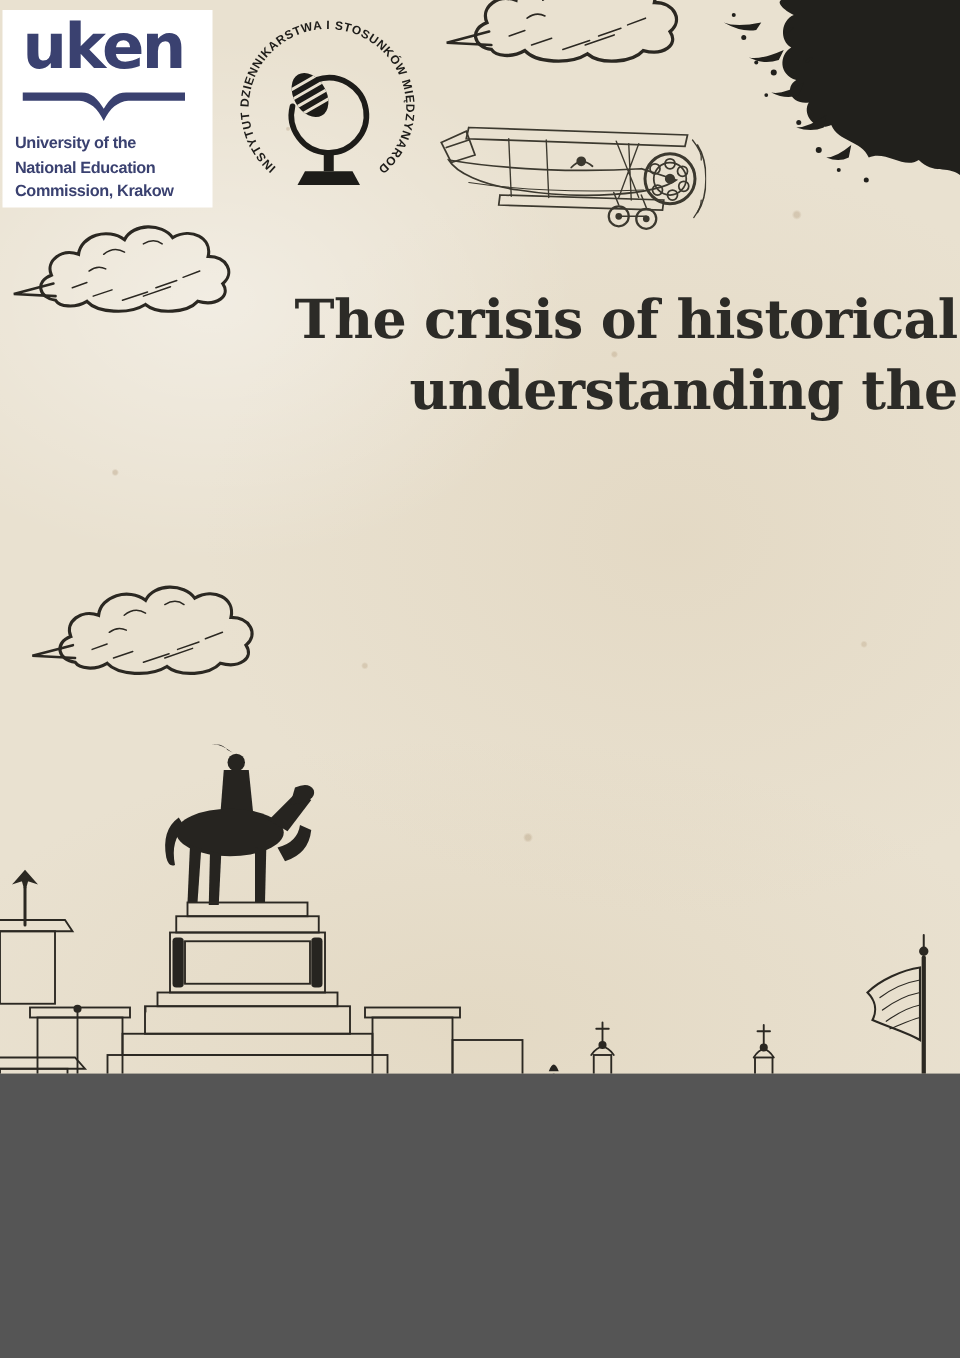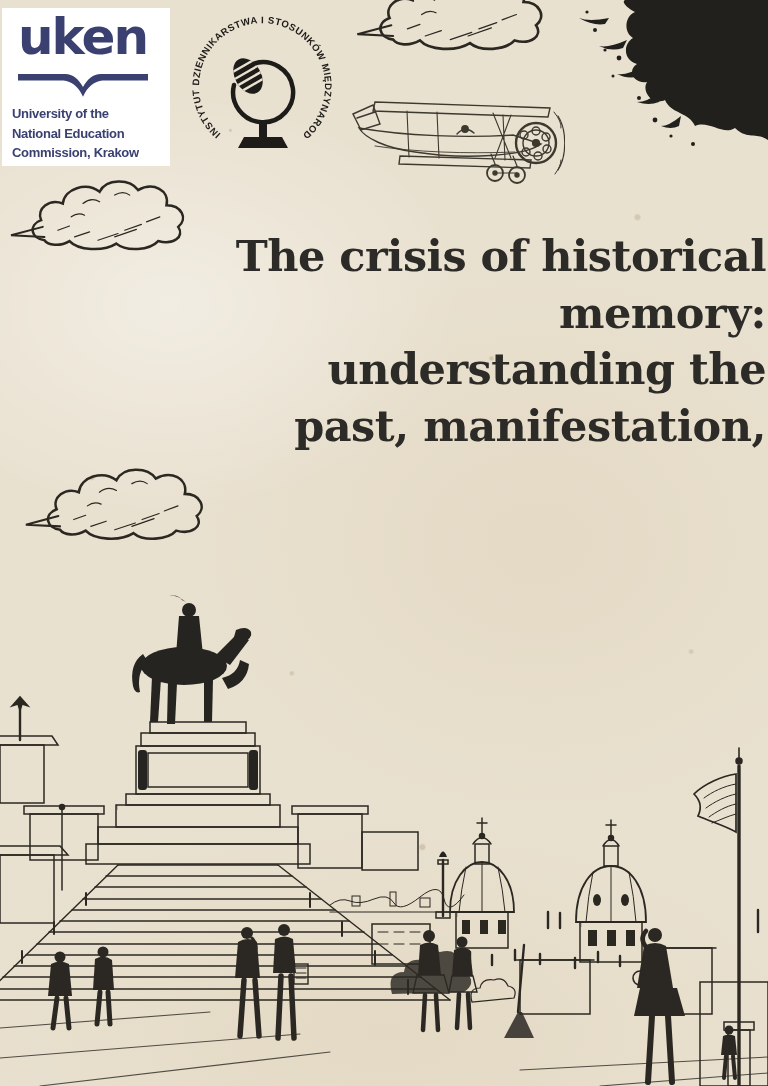--- a/index.html
+++ b/index.html
@@ -1,17 +1,17 @@
 <!DOCTYPE html>
 <html><head>
 <meta charset="utf-8">
 <style>
   html,body{margin:0;padding:0;background:#555;}
   .poster{
-    position:relative;width:768px;height:1086px;overflow:hidden;
+    position:relative;width:768px;height:859px;overflow:hidden;
     background-color:#e9e1d0;
     background-image:
       radial-gradient(ellipse 420px 300px at 22% 28%, rgba(255,255,255,.40), transparent 70%),
       radial-gradient(ellipse 520px 420px at 70% 50%, rgba(215,199,170,.30), transparent 72%),
       radial-gradient(ellipse 600px 300px at 50% 95%, rgba(210,193,160,.25), transparent 75%),
       radial-gradient(circle 3px at 12% 44%, rgba(150,118,78,.30) 0 1.5px, transparent 3px),
       radial-gradient(circle 3px at 64% 33%, rgba(150,118,78,.25) 0 1.5px, transparent 3px),
       radial-gradient(circle 4px at 83% 20%, rgba(140,108,70,.22) 0 2px, transparent 4px),
       radial-gradient(circle 3px at 38% 62%, rgba(150,118,78,.22) 0 1.5px, transparent 3px),
       radial-gradient(circle 4px at 55% 78%, rgba(140,110,72,.25) 0 2px, transparent 4px),
@@ -146,23 +146,21 @@
       <path d="M150,92 L146,82 M172,94 L168,84 M150,101 H172" stroke-width="1.2"></path>
       <circle cx="150" cy="101" r="8" stroke-width="1.8"></circle>
         <circle cx="172" cy="103" r="8" stroke-width="1.8"></circle>
       <circle cx="150" cy="101" r="2" fill="#3c392f"></circle>
         <circle cx="172" cy="103" r="2" fill="#3c392f"></circle>
     </g>
   </svg>
 
   <div class="abs title">
     <div>The crisis of historical</div>
-    <div>memory:</div>
     <div>understanding the</div>
-    <div>past, manifestation,</div>
   </div>
 
   <svg class="abs" style="left:0;top:560px;z-index:1" width="768" height="526" viewBox="0 0 768 526">
     <defs>
       <pattern id="hd" width="6" height="6" patternTransform="rotate(45)">
         <line x1="0" y1="0" x2="0" y2="6" stroke="#2b2822" stroke-width="1"></line>
       </pattern>
       <pattern id="hv" width="5" height="5">
         <line x1="1" y1="0" x2="1" y2="5" stroke="#2b2822" stroke-width="1"></line>
       </pattern>

